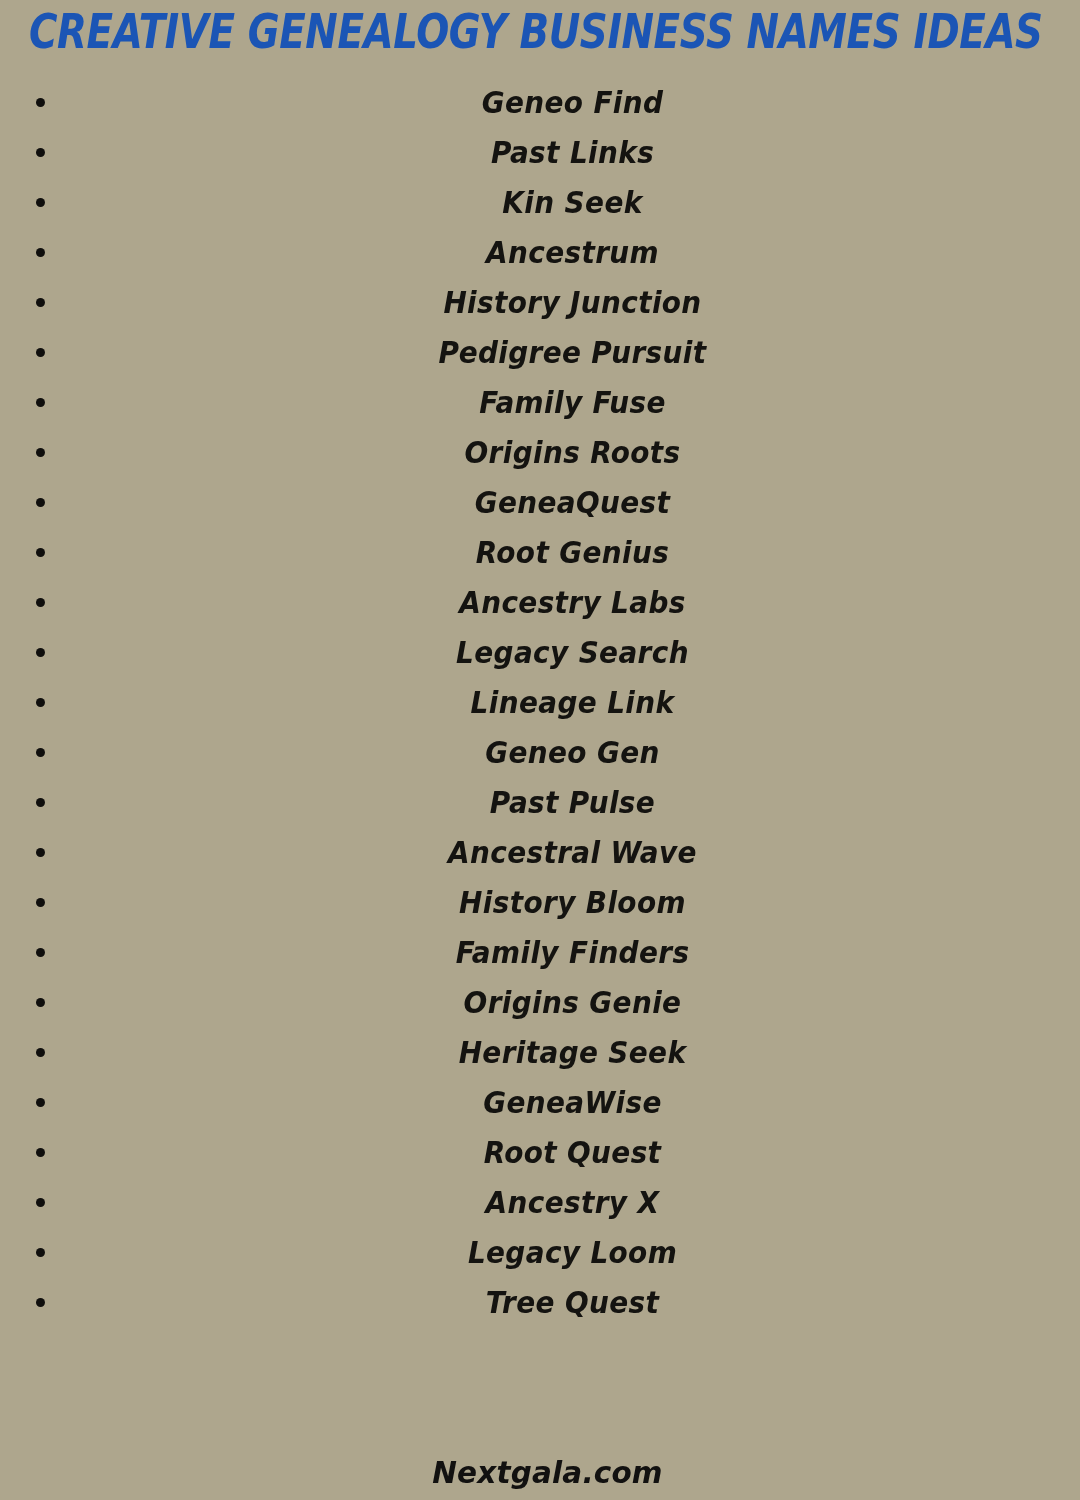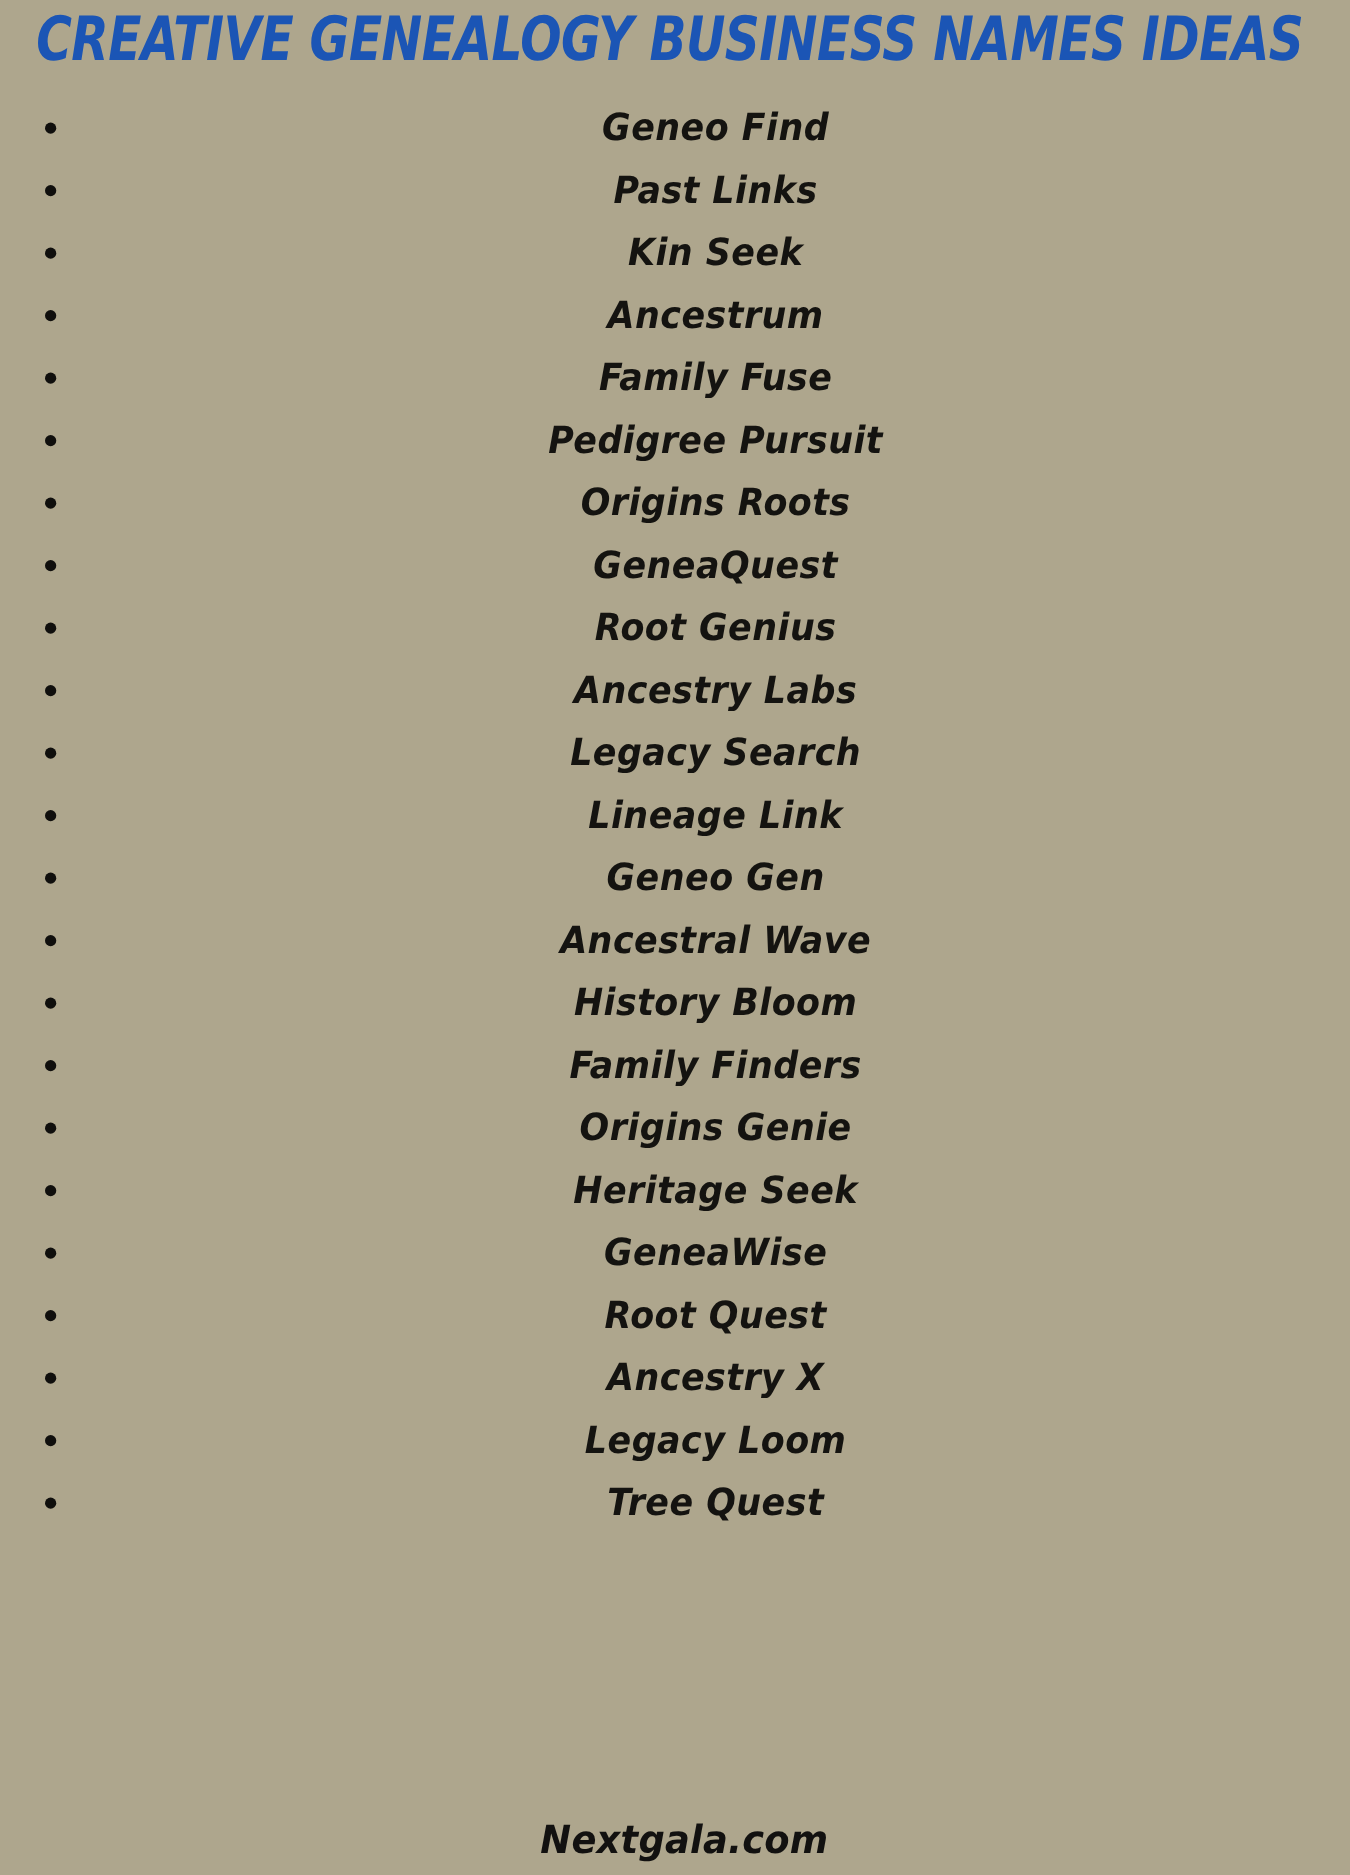--- a/index.html
+++ b/index.html
@@ -134,28 +134,32 @@
       <li class="name-row">
         <span class="bullet-marker"></span>
         <span class="name-text">Kin Seek</span>
       </li>
       <li class="name-row">
         <span class="bullet-marker"></span>
         <span class="name-text">Ancestrum</span>
       </li>
       <li class="name-row">
         <span class="bullet-marker"></span>
+        <span class="name-text">History Junction</span>
+      </li>
+      <li class="name-row">
+        <span class="bullet-marker"></span>
+        <span class="name-text">Pedigree Pursuit</span>
+      </li>
+      <li class="name-row">
+        <span class="bullet-marker"></span>
         <span class="name-text">Family Fuse</span>
       </li>
       <li class="name-row">
         <span class="bullet-marker"></span>
-        <span class="name-text">Pedigree Pursuit</span>
-      </li>
-      <li class="name-row">
-        <span class="bullet-marker"></span>
         <span class="name-text">Origins Roots</span>
       </li>
       <li class="name-row">
         <span class="bullet-marker"></span>
         <span class="name-text">GeneaQuest</span>
       </li>
       <li class="name-row">
         <span class="bullet-marker"></span>
         <span class="name-text">Root Genius</span>
       </li>
@@ -170,20 +174,24 @@
       <li class="name-row">
         <span class="bullet-marker"></span>
         <span class="name-text">Lineage Link</span>
       </li>
       <li class="name-row">
         <span class="bullet-marker"></span>
         <span class="name-text">Geneo Gen</span>
       </li>
       <li class="name-row">
         <span class="bullet-marker"></span>
+        <span class="name-text">Past Pulse</span>
+      </li>
+      <li class="name-row">
+        <span class="bullet-marker"></span>
         <span class="name-text">Ancestral Wave</span>
       </li>
       <li class="name-row">
         <span class="bullet-marker"></span>
         <span class="name-text">History Bloom</span>
       </li>
       <li class="name-row">
         <span class="bullet-marker"></span>
         <span class="name-text">Family Finders</span>
       </li>

